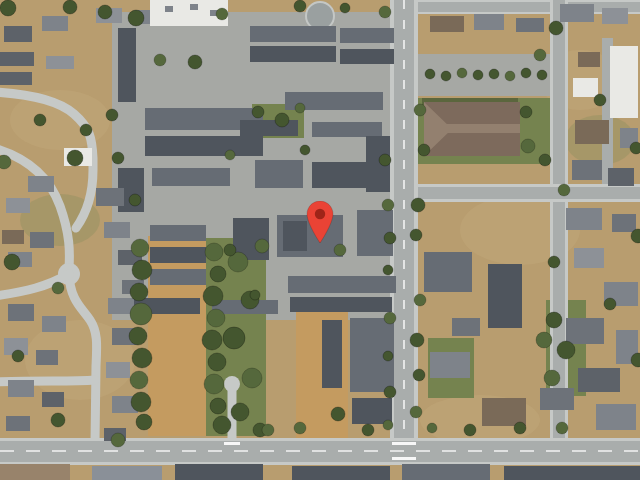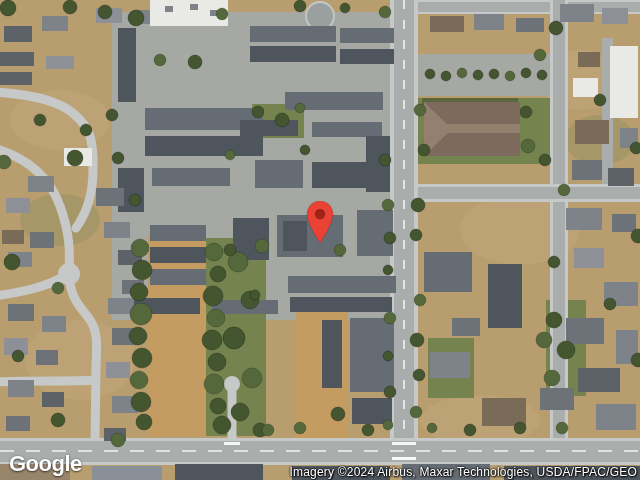--- a/index.html
+++ b/index.html
@@ -305,16 +305,14 @@
         <circle cx="368" cy="430" r="6" class="tr0"></circle>
         <circle cx="268" cy="430" r="6" class="tr1"></circle>
       </g>
   </svg>
 
   <svg class="pin" id="pin" width="28" height="42" viewBox="0 0 28 42" style="left: 306px; top: 201px;">
     <path d="M14 0C6.82 0 1 5.82 1 13c0 9.75 13 29 13 29s13-19.25 13-29C27 5.82 21.18 0 14 0z" fill="var(--marker)" stroke="rgba(0,0,0,.25)" stroke-width=".6"></path>
     <circle cx="14" cy="13" r="5.2" fill="var(--markerDot)"></circle>
   </svg>
 
-  <div class="google-logo">Google</div>
-
-  <div class="attribution">Imagery ©2024 Airbus, Maxar Technologies, USDA/FPAC/GEO</div>
+
 </div>
 
 </body></html>

